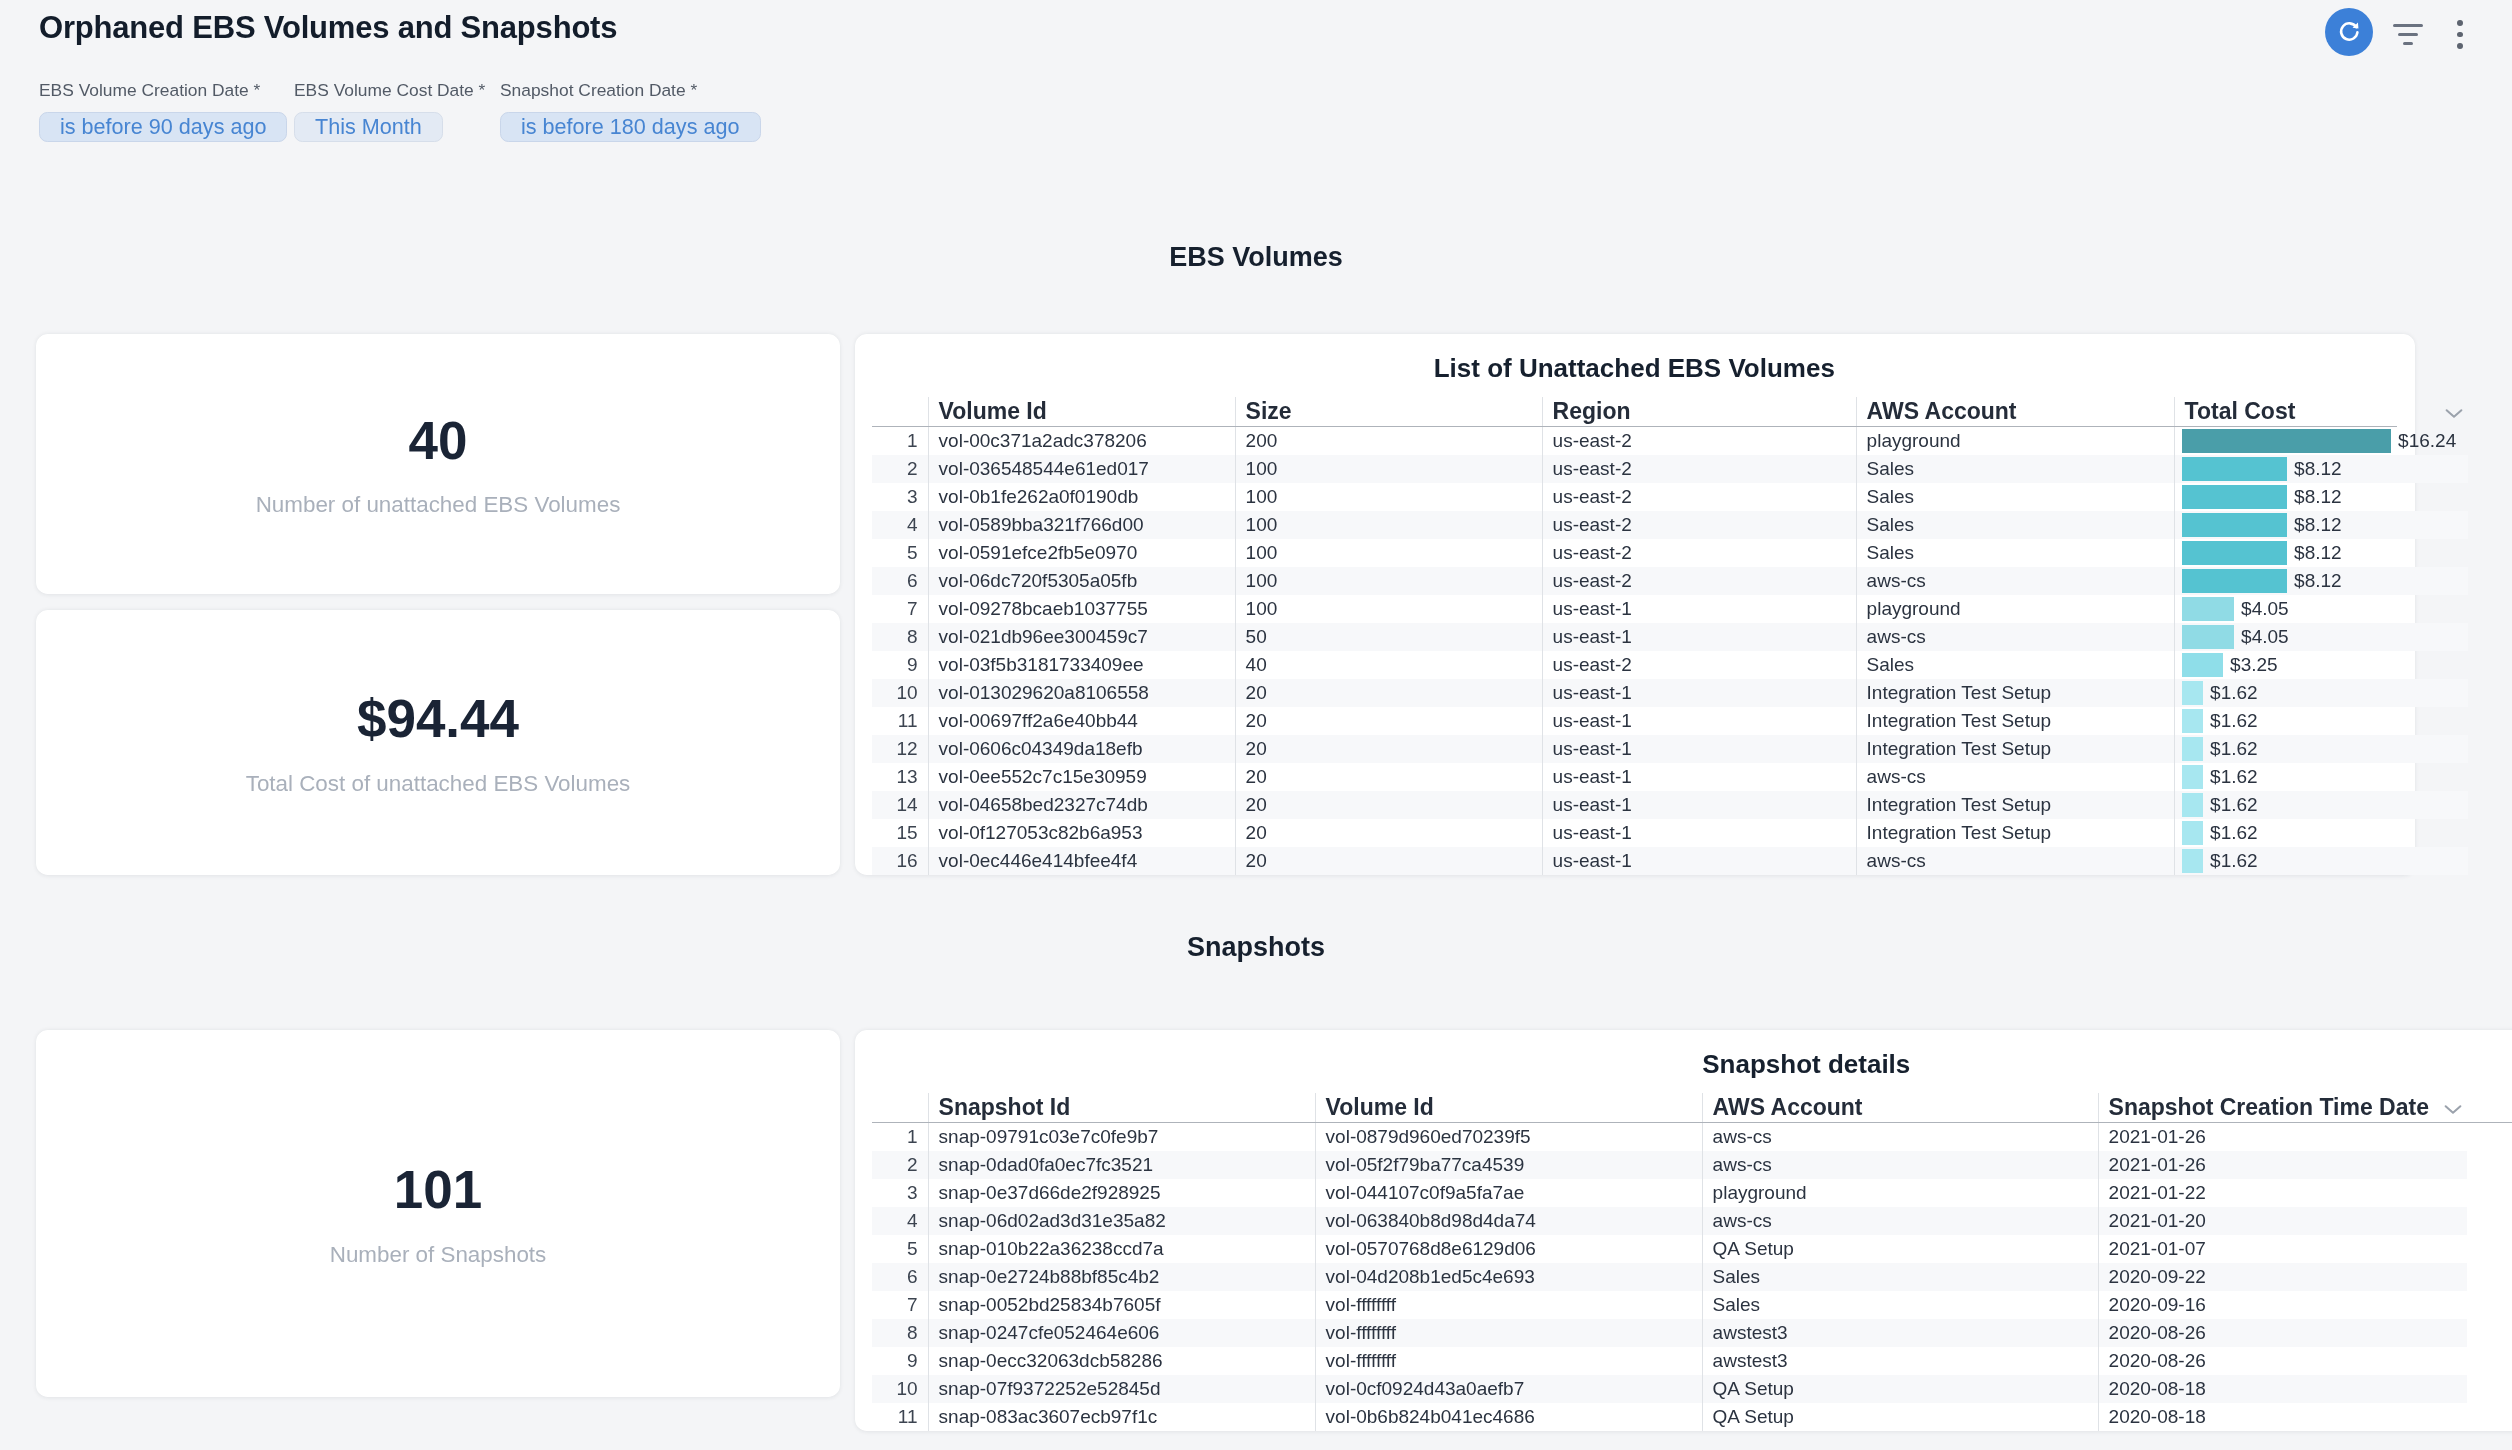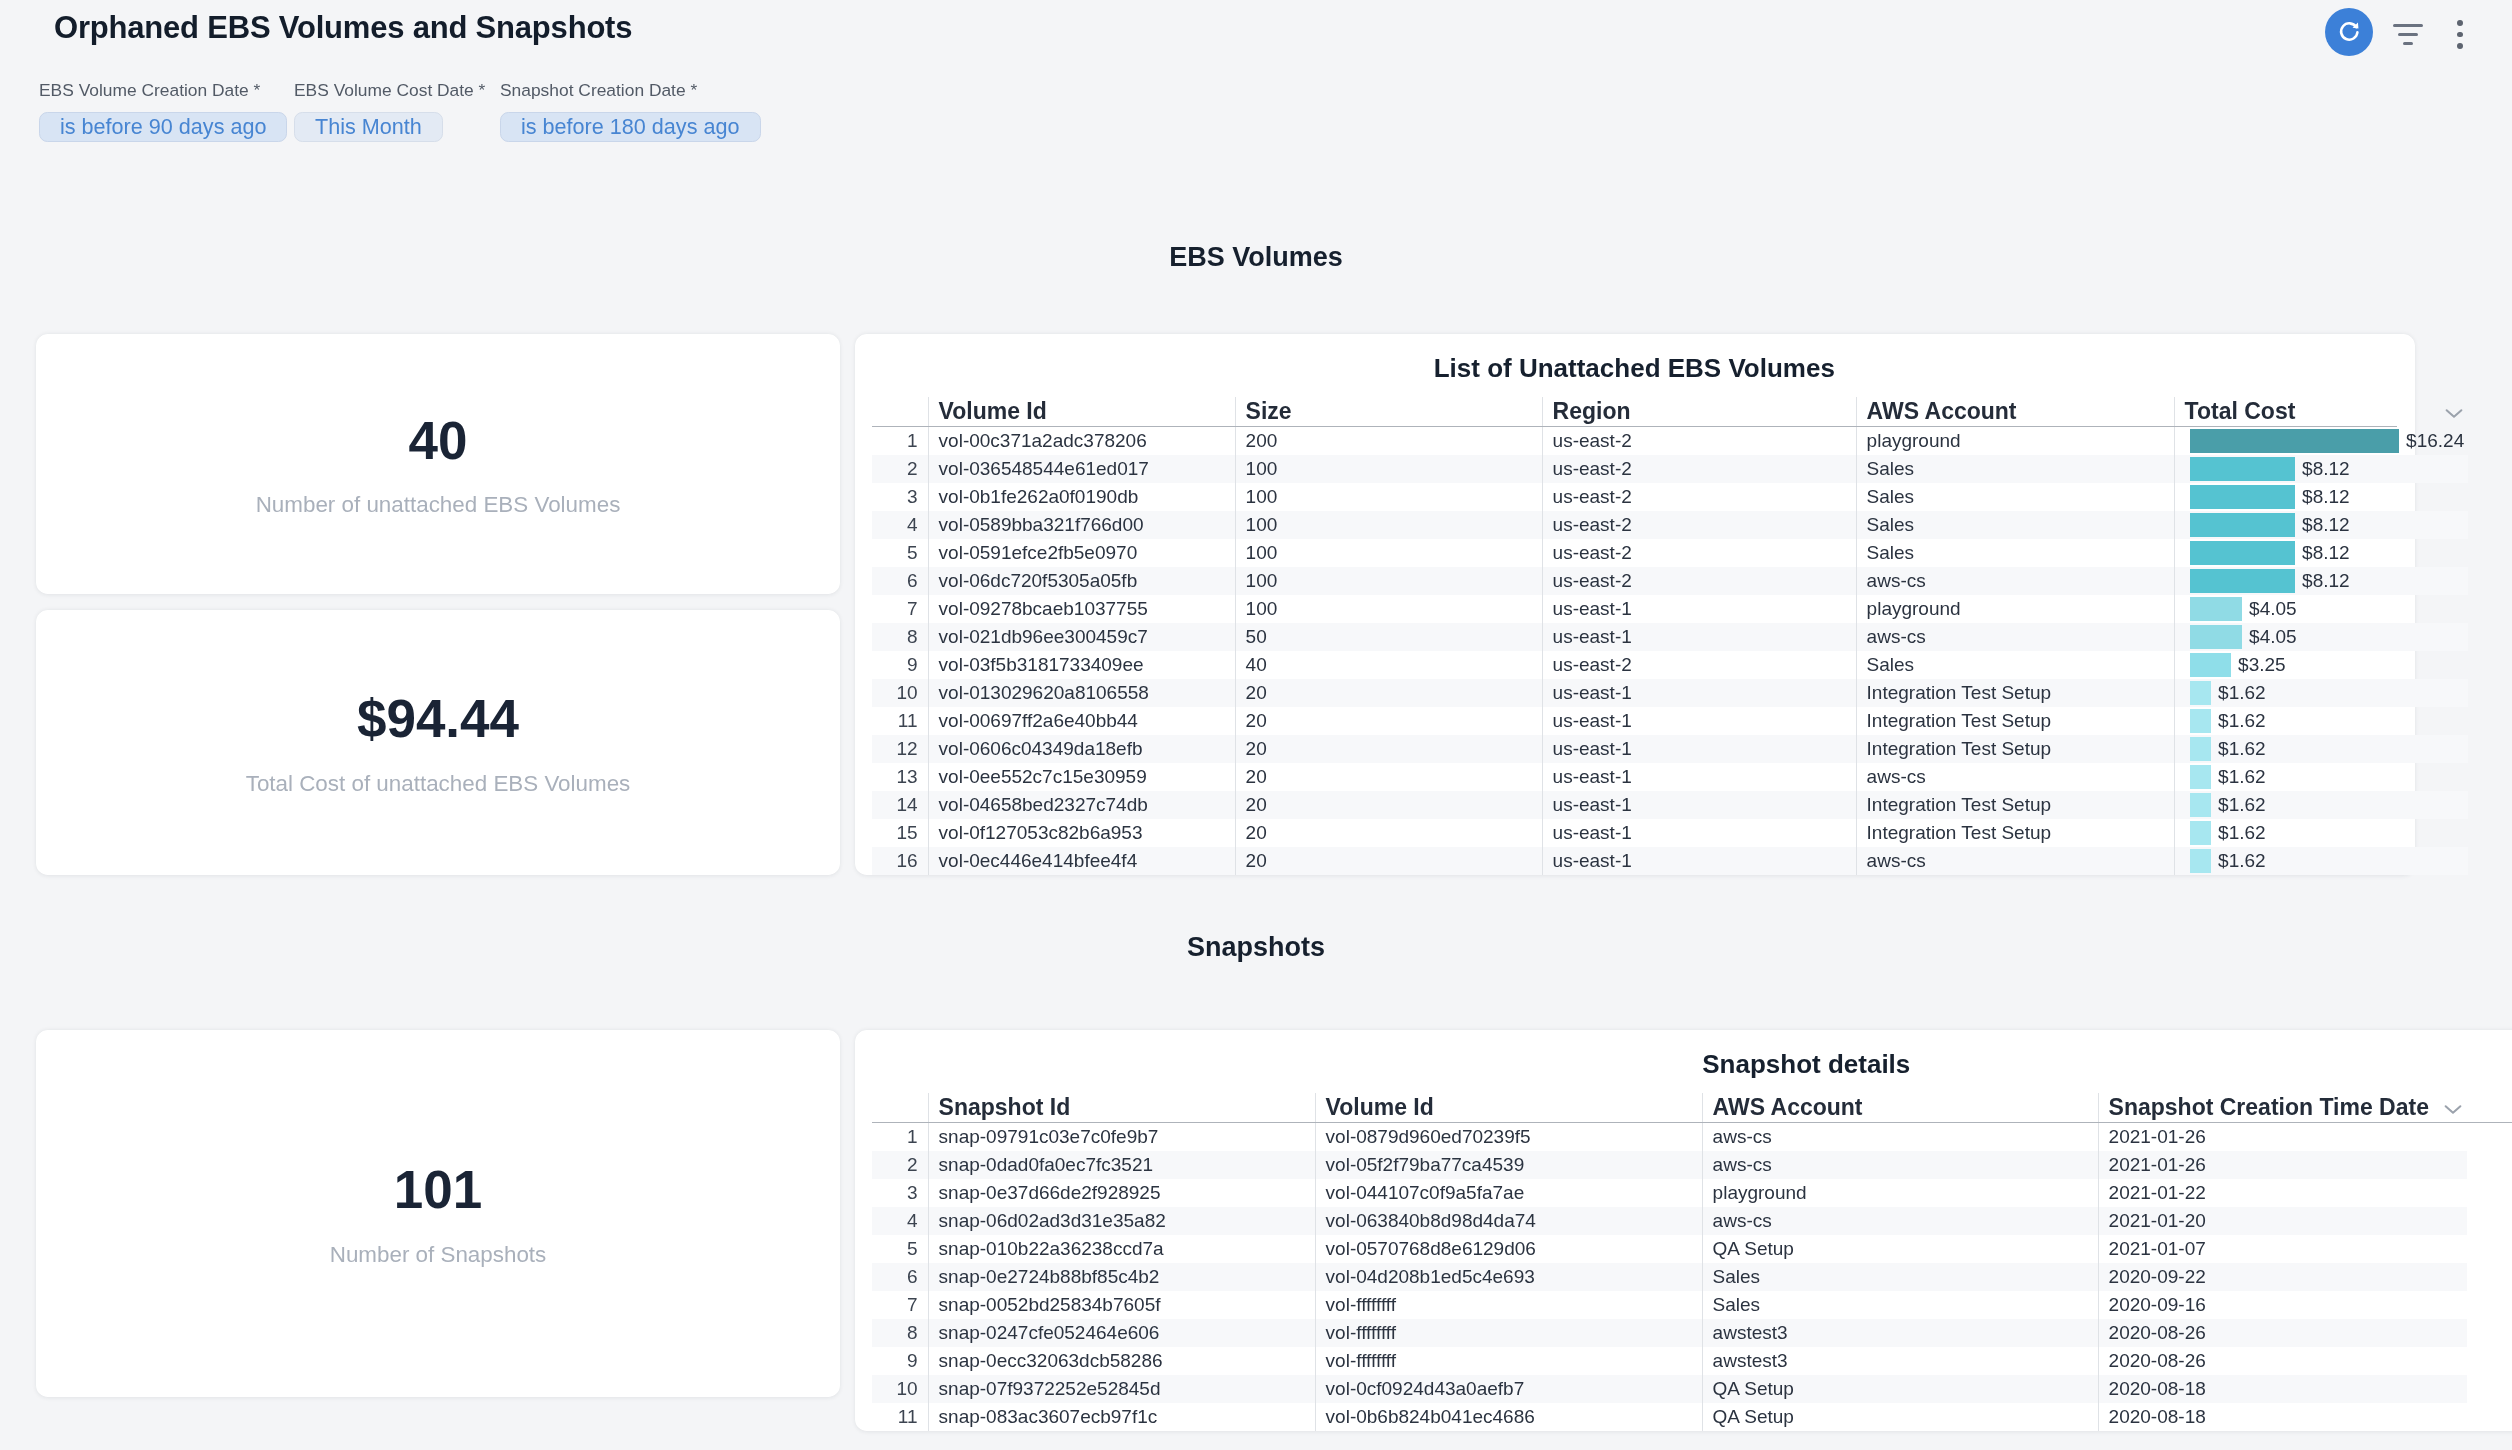--- a/index.html
+++ b/index.html
@@ -1,19 +1,19 @@
 <!DOCTYPE html>
 <html style="font-size:13.3px"><head>
 <meta charset="utf-8">
 <style>
   html,body{margin:0;padding:0;}
   body{font-family:"Liberation Sans", sans-serif; background:#f4f5f7;}
   #root{position:relative;width:2512px;height:1450px;background:#f4f5f7;overflow:hidden;}
 
-  .page-title{position:absolute;left:54px;top:10px;font-size:31px;font-weight:700;color:#131d2b;letter-spacing:-0.2px;}
+  .page-title{position:absolute;left:39px;top:10px;font-size:31px;font-weight:700;color:#131d2b;letter-spacing:-0.2px;}
 
   
   .refresh-btn{position:absolute;left:2325px;top:8.3px;width:48px;height:48px;border-radius:50%;
     background:#3c80d8;display:flex;align-items:center;justify-content:center;cursor:pointer;}
   .icon-filter{position:absolute;left:2391px;top:24px;width:33px;height:23px;cursor:pointer;}
   .icon-filter i{display:block;background:#6a7280;height:3.3px;border-radius:1.7px;margin:0 auto 5.8px auto;}
   .icon-filter i:nth-child(1){width:30px;}
   .icon-filter i:nth-child(2){width:20px;}
   .icon-filter i:nth-child(3){width:10px;}
   .icon-kebab{position:absolute;left:2457px;top:20px;width:6.6px;height:33px;cursor:pointer;}
@@ -40,21 +40,21 @@
   .vt-row{display:grid;grid-template-columns:56px 307px 307px 314px 318px 294px;}
   .st-row{display:grid;grid-template-columns:56px 387px 387px 396px 369px;}
   .thead{height:30px;border-bottom:1.7px solid #aeb3ba;box-sizing:border-box;}
   .th{display:flex;align-items:center;font-size:23px;font-weight:700;color:#242c39;padding-left:10px;box-sizing:border-box;position:relative;}
   .th.bordered, .td.bordered{border-left:0.8px solid #dfe2e6;}
   .th .chev{position:absolute;right:5px;top:50%;transform:translateY(-50%);cursor:pointer;}
   .trow{height:28px;}
   .trow.alt .td{background:#f7f8fa;}
   .td{display:flex;align-items:center;font-size:19px;color:#2b3340;padding-left:10px;box-sizing:border-box;overflow:hidden;white-space:nowrap;}
   .td.rownum{justify-content:flex-end;padding-left:0;padding-right:10px;color:#3c4450;}
-  .td.barcell{padding-left:15px;}
+  .td.barcell{padding-left:7px;}
   .cost-bar{height:24px;flex:0 0 auto;}
   .cost-label{margin-left:7.5px;font-size:19px;color:#2b3340;}
 </style>
 </head>
 <body>
 
 <div id="root">
 
   <div class="page-title">Orphaned EBS Volumes and Snapshots</div>
 

